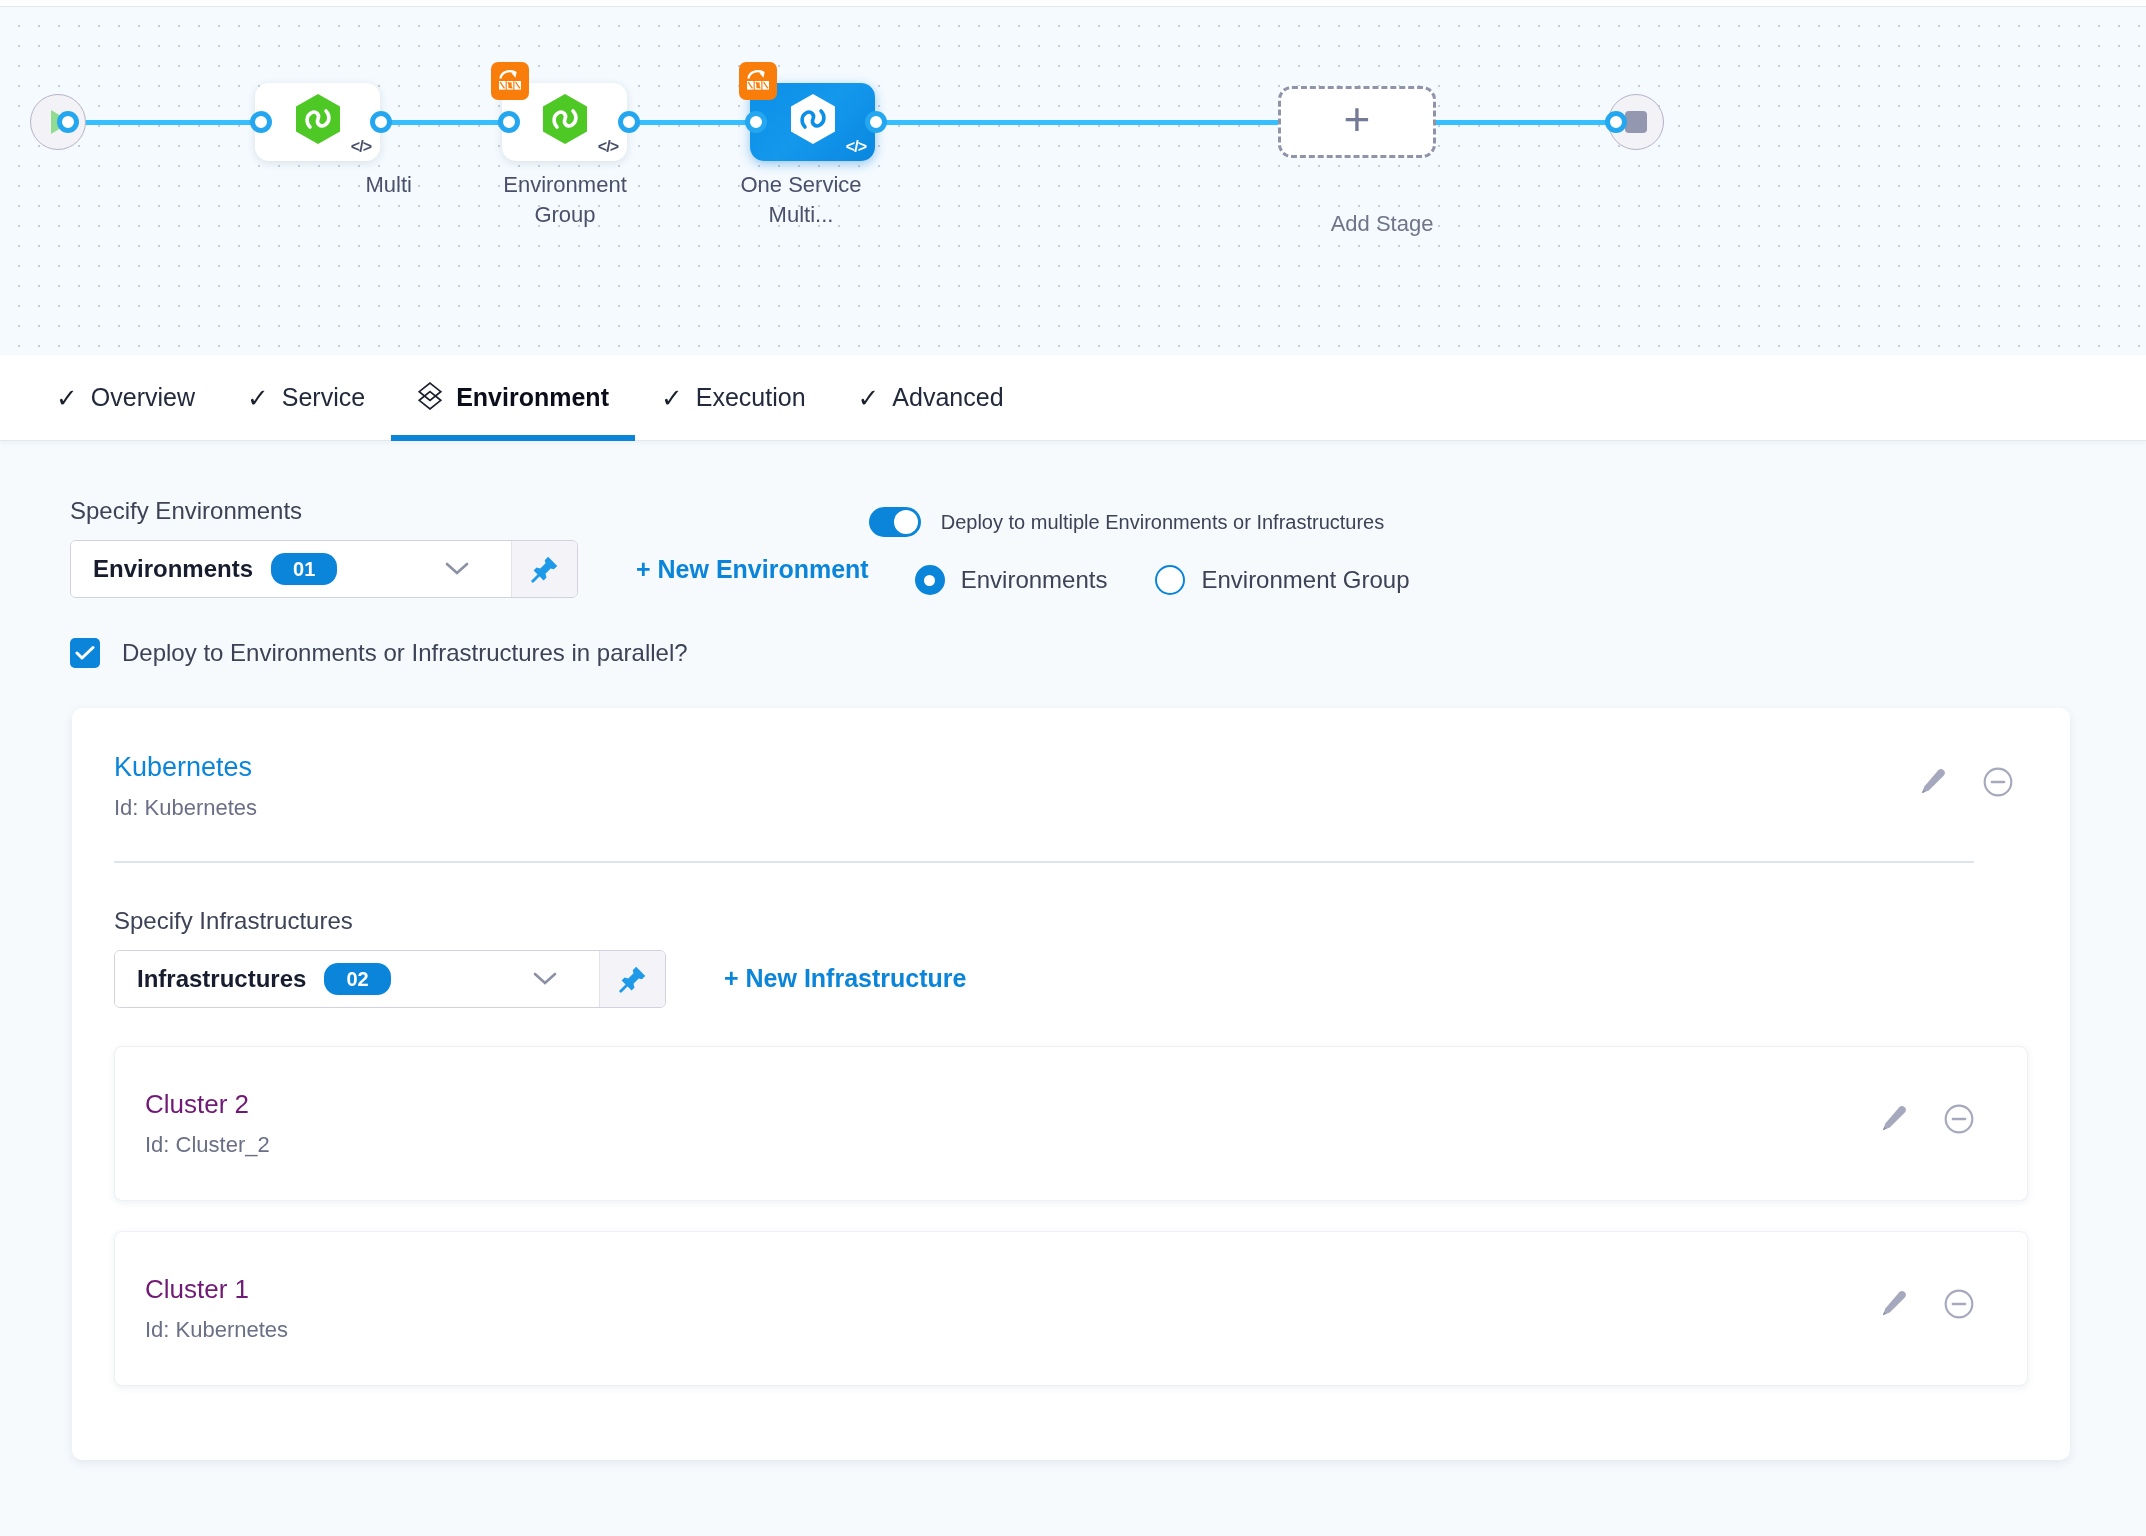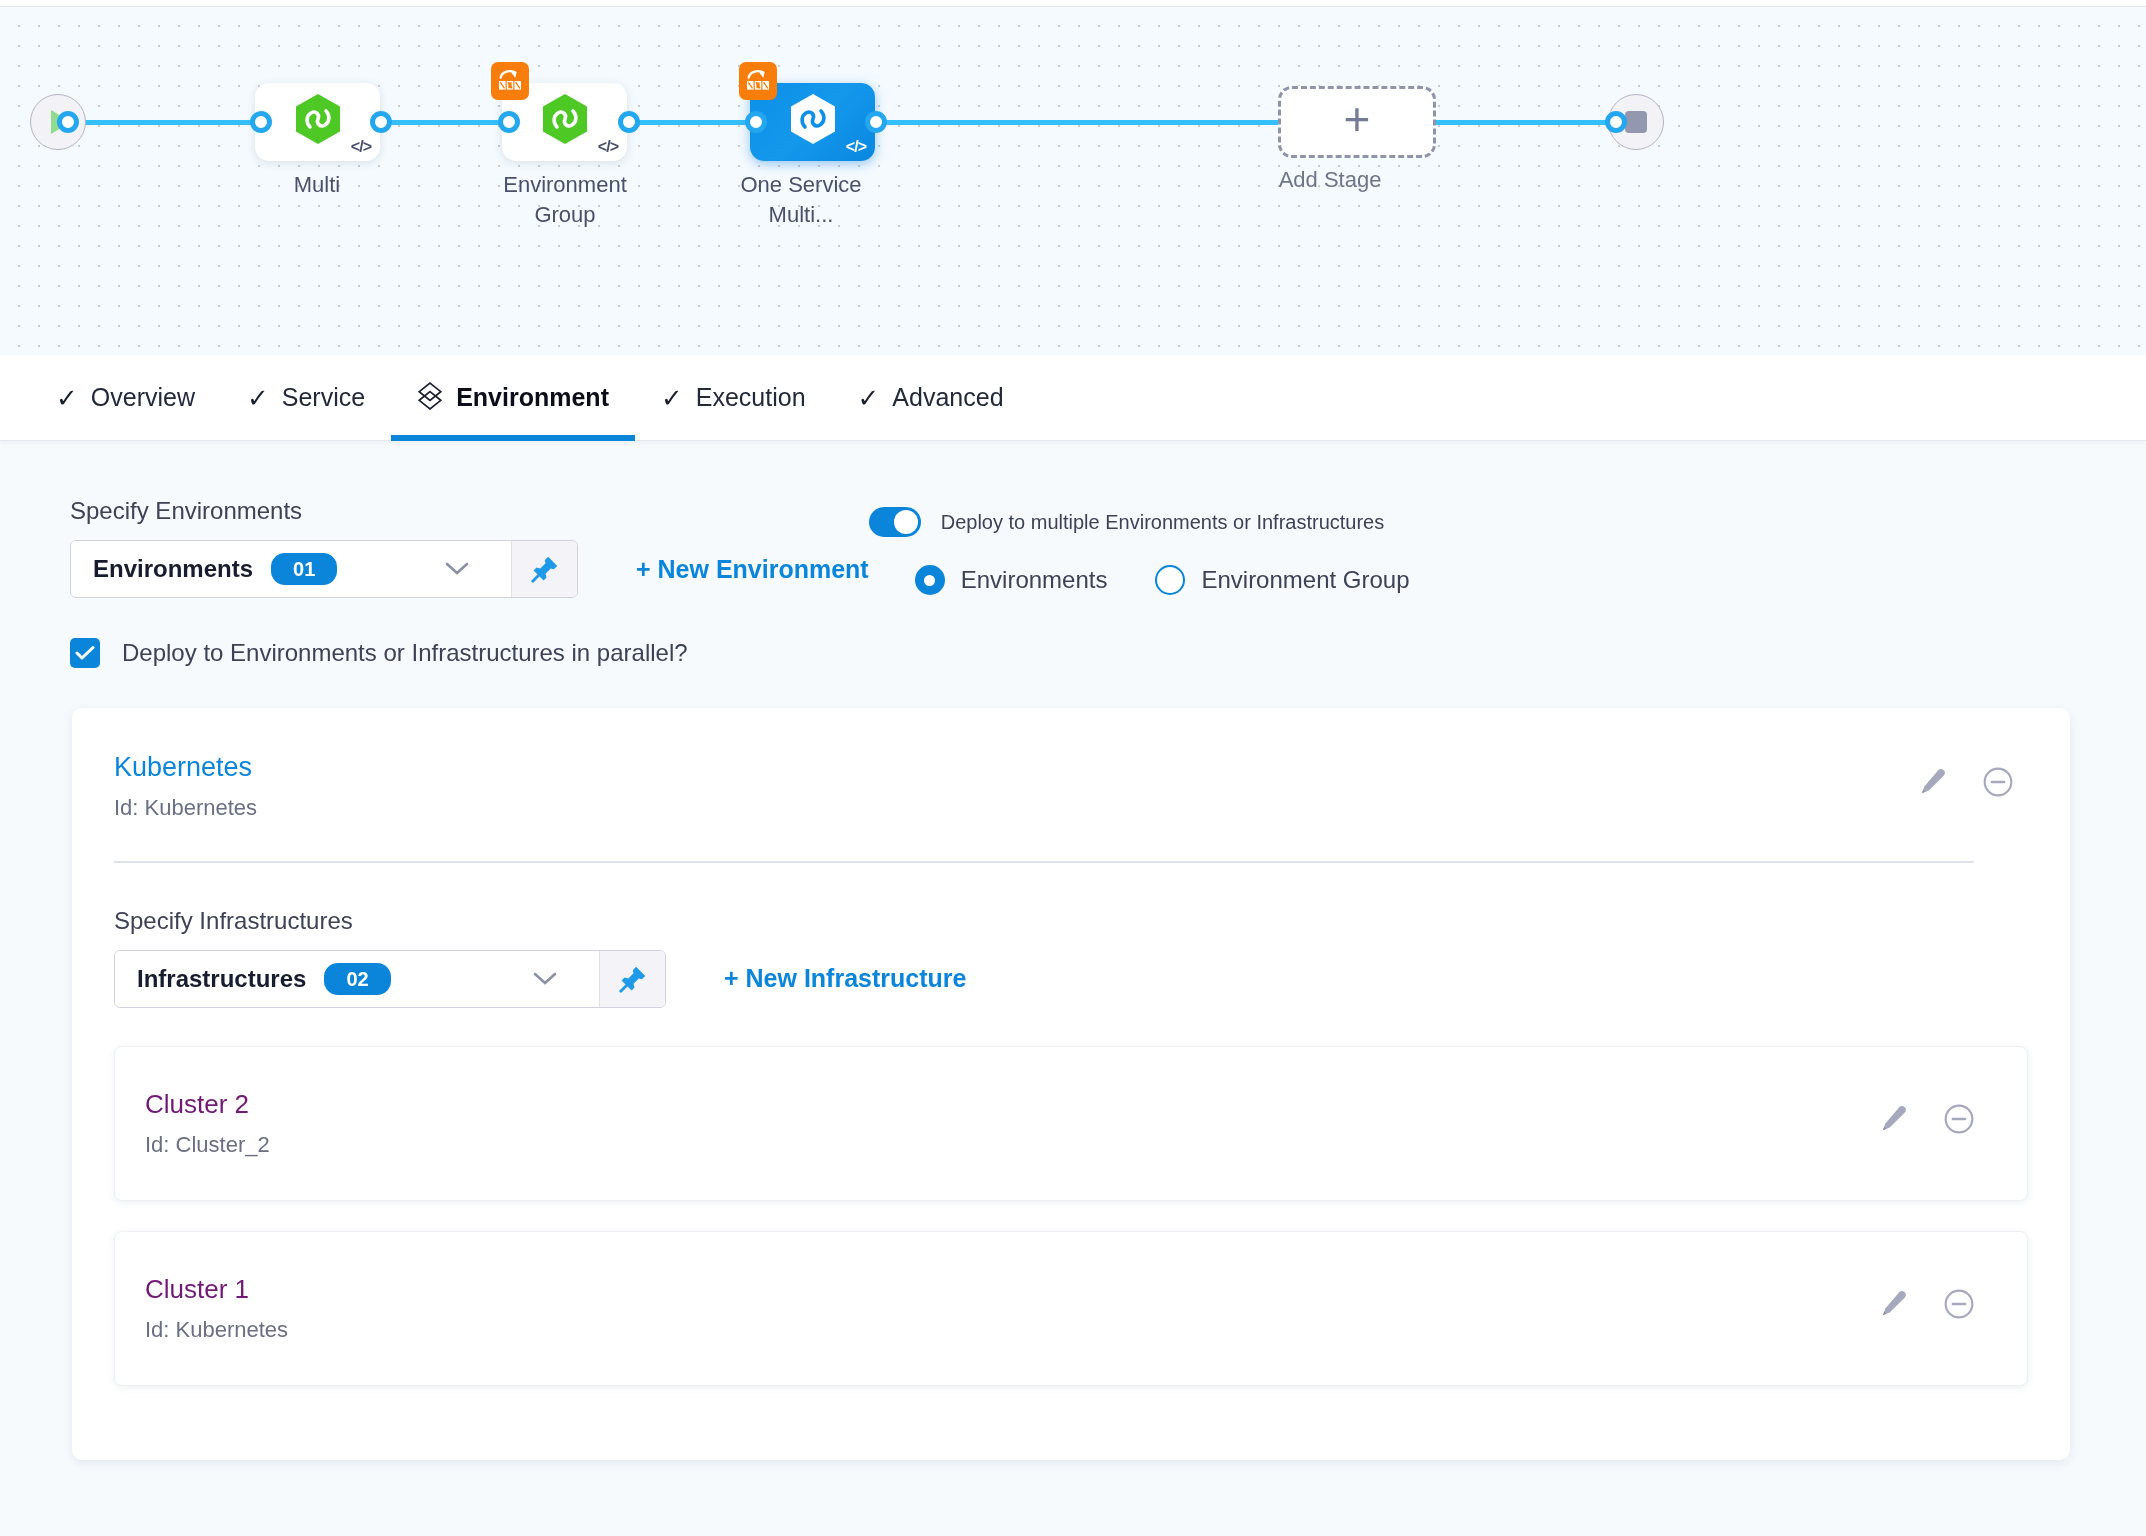--- a/index.html
+++ b/index.html
@@ -344,21 +344,21 @@
 
   <div class="stage" style="left:255px;">
     <svg class="harness-hex" viewBox="0 0 44 50">
       <polygon points="22,0 44,12.5 44,37.5 22,50 0,37.5 0,12.5" fill="#4dc825"></polygon>
       <path d="M14 33 C10 29,10 22,15 19 C20 16,24 21,22 25 C20 29,24 34,29 31 C34 28,34 21,30 17" stroke="#ffffff" stroke-width="3.6" fill="none" stroke-linecap="round"></path>
     </svg>
     <span class="codeicon">&lt;/&gt;</span>
   </div>
   <div class="port" style="left:250px;"></div>
   <div class="port" style="left:370px;"></div>
-  <div class="stage-label" style="left:222px;">Multi</div>
+  <div class="stage-label" style="left:222px;text-align:right;">Multi</div>
 
   <div class="stage" style="left:502px;">
     <div class="badge-orange">
       <svg viewBox="0 0 24 24" width="28" height="28">
         <path d="M4 9 C5 4.2,11 2.2,16.4 4.6" stroke="#ffffff" stroke-width="2" fill="none" stroke-linecap="round"></path>
         <path d="M17.6 8.6 L17 3.6 L12.6 5.4 Z" fill="#ffffff" transform="rotate(18 15 6)"></path>
         <rect x="2.6" y="12" width="5.6" height="7.4" fill="#ffffff"></rect>
         <rect x="9.2" y="12" width="5.6" height="7.4" fill="#ffffff"></rect>
         <rect x="15.8" y="12" width="5.6" height="7.4" fill="#ffffff"></rect>
         <path d="M3.6 13 l3.6 5.4 M10.2 13 l3.6 5.4 M16.8 13 l3.6 5.4" stroke="#f97d0a" stroke-width="1.1"></path>
@@ -393,21 +393,21 @@
     </svg>
     <span class="codeicon">&lt;/&gt;</span>
   </div>
   <div class="port" style="left:745px;"></div>
   <div class="port" style="left:865px;"></div>
   <div class="stage-label" style="left:706px;">One Service<br>Multi...</div>
 
   <div class="add-stage" style="left:1278px;">
     <span class="plus">+</span>
   </div>
-  <div class="add-stage-label" style="left:1230px;">Add Stage</div>
+  <div class="add-stage-label" style="left:1282px;margin-top:44px;">Add Stage</div>
 
   <div class="term-node" style="left:1608px;">
     <div class="stop-sq"></div>
   </div>
   <div class="port" style="left:1605px;"></div>
 </div>
 
 <div class="tabbar">
 
   <div class="tab">

